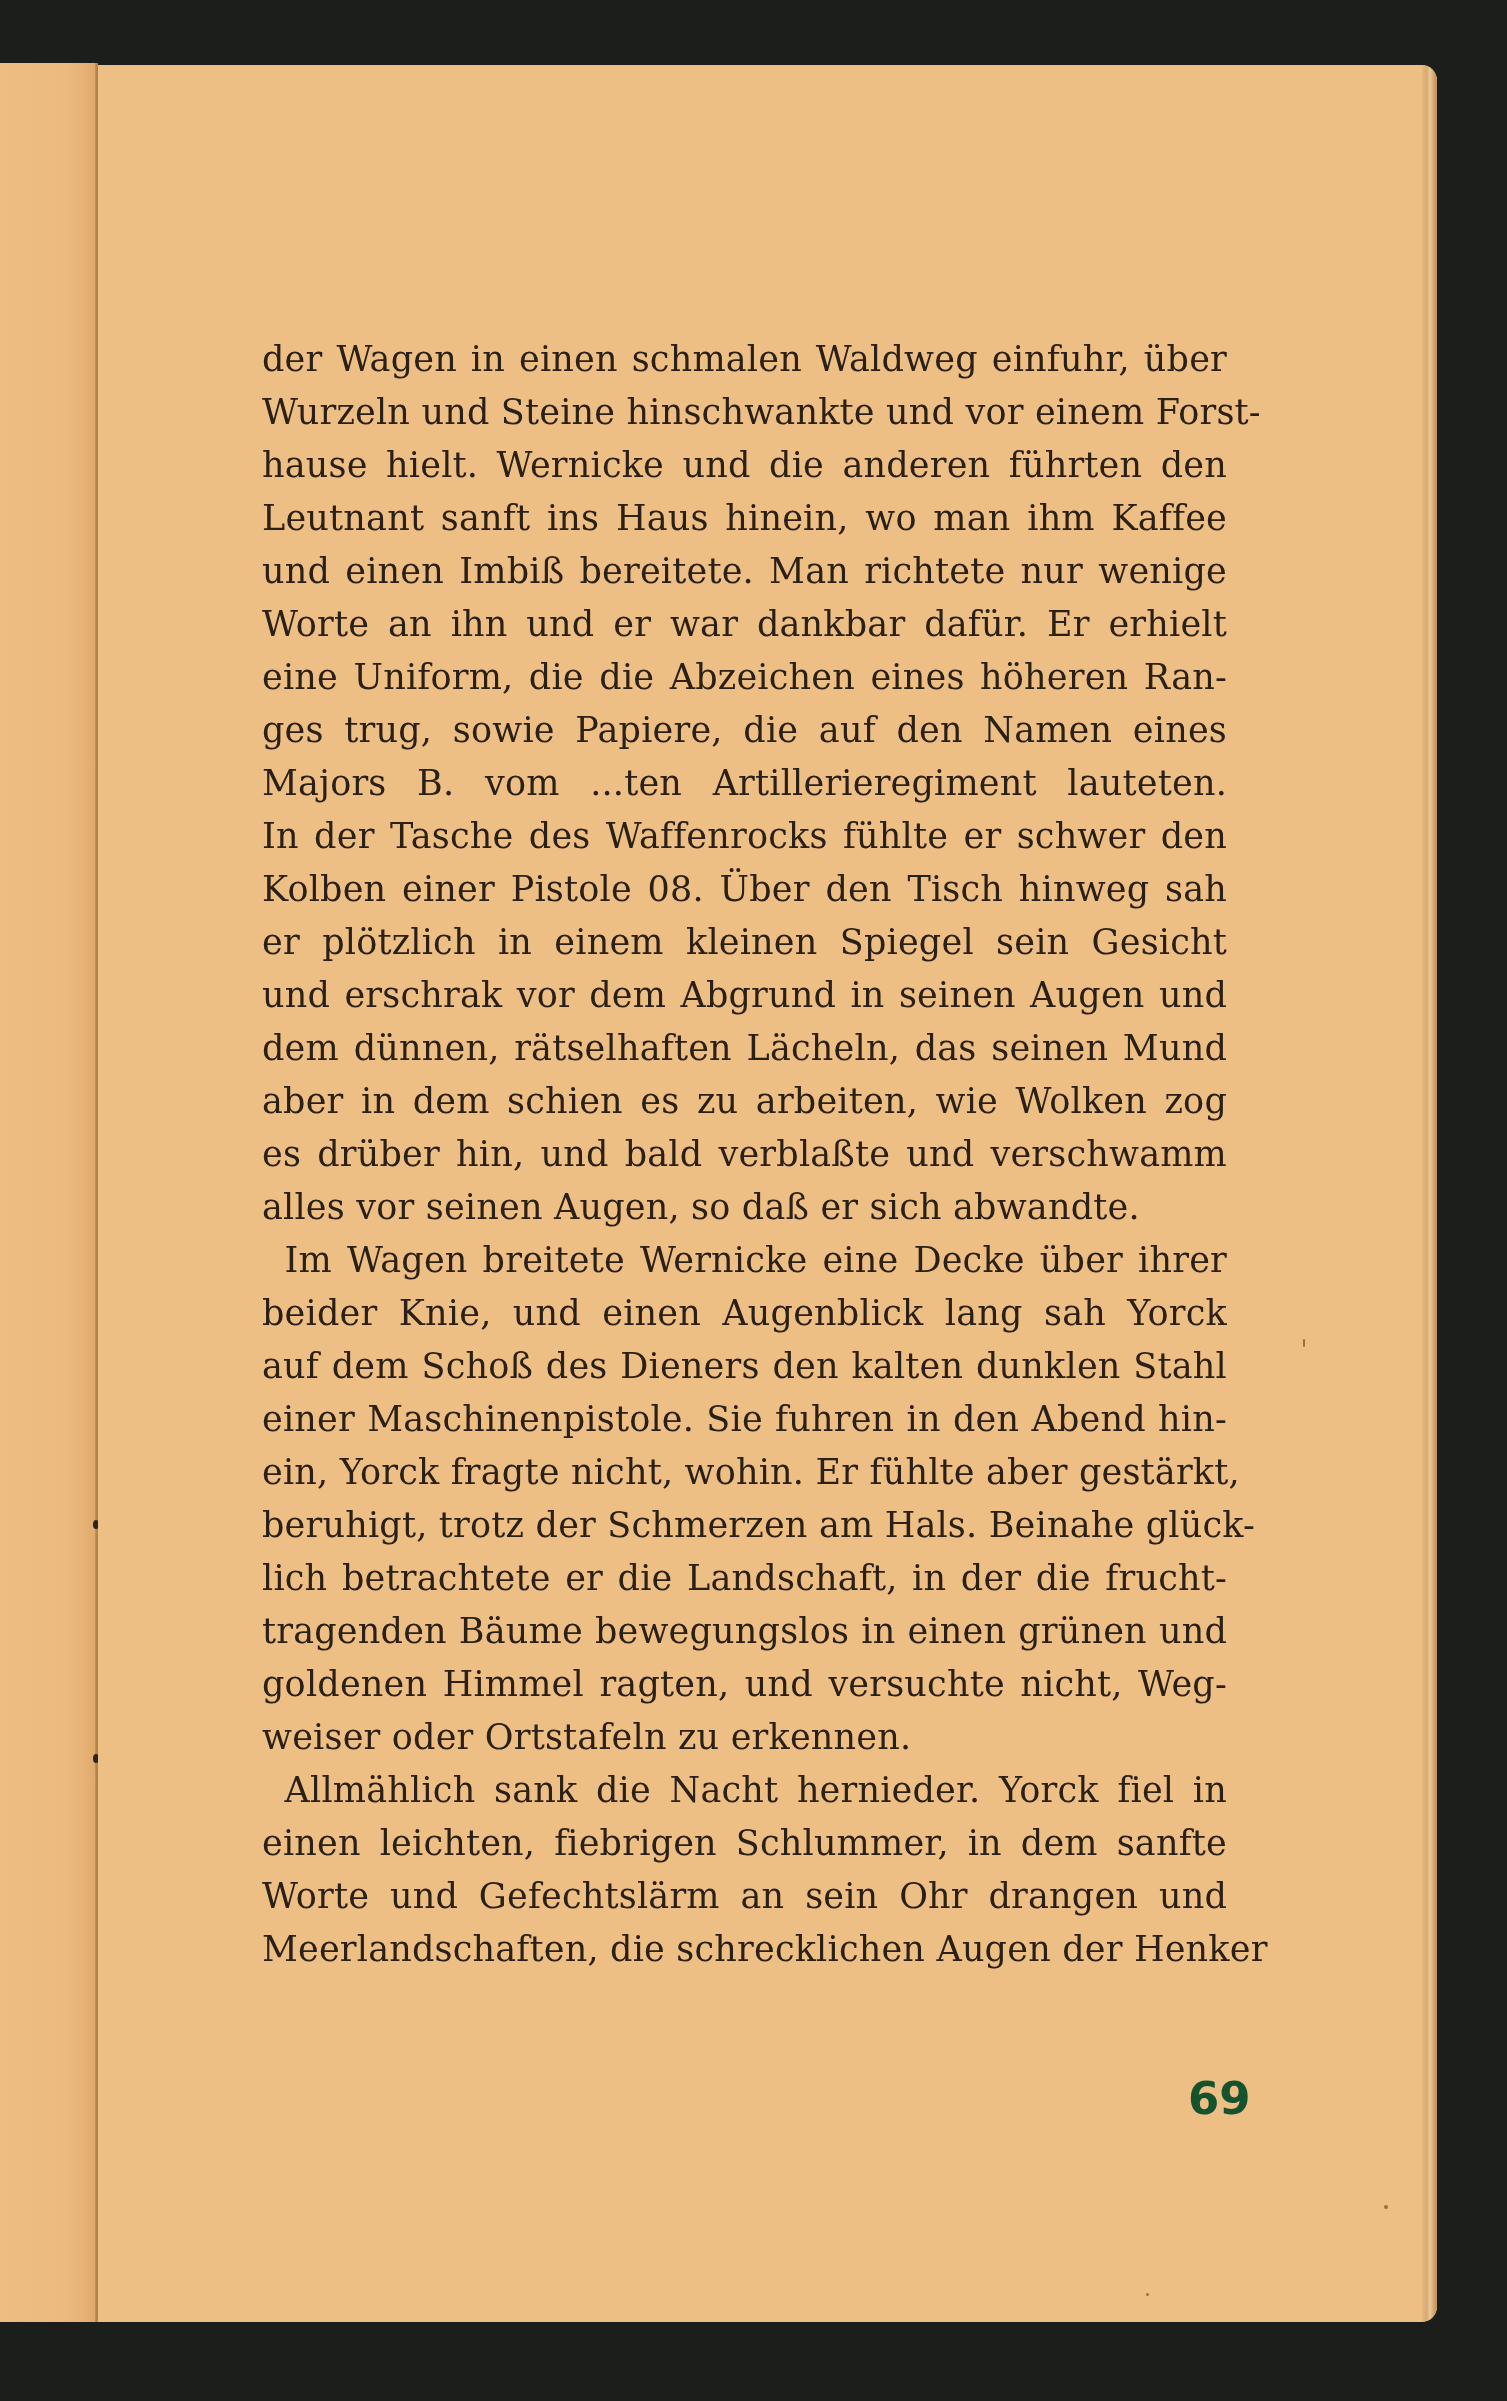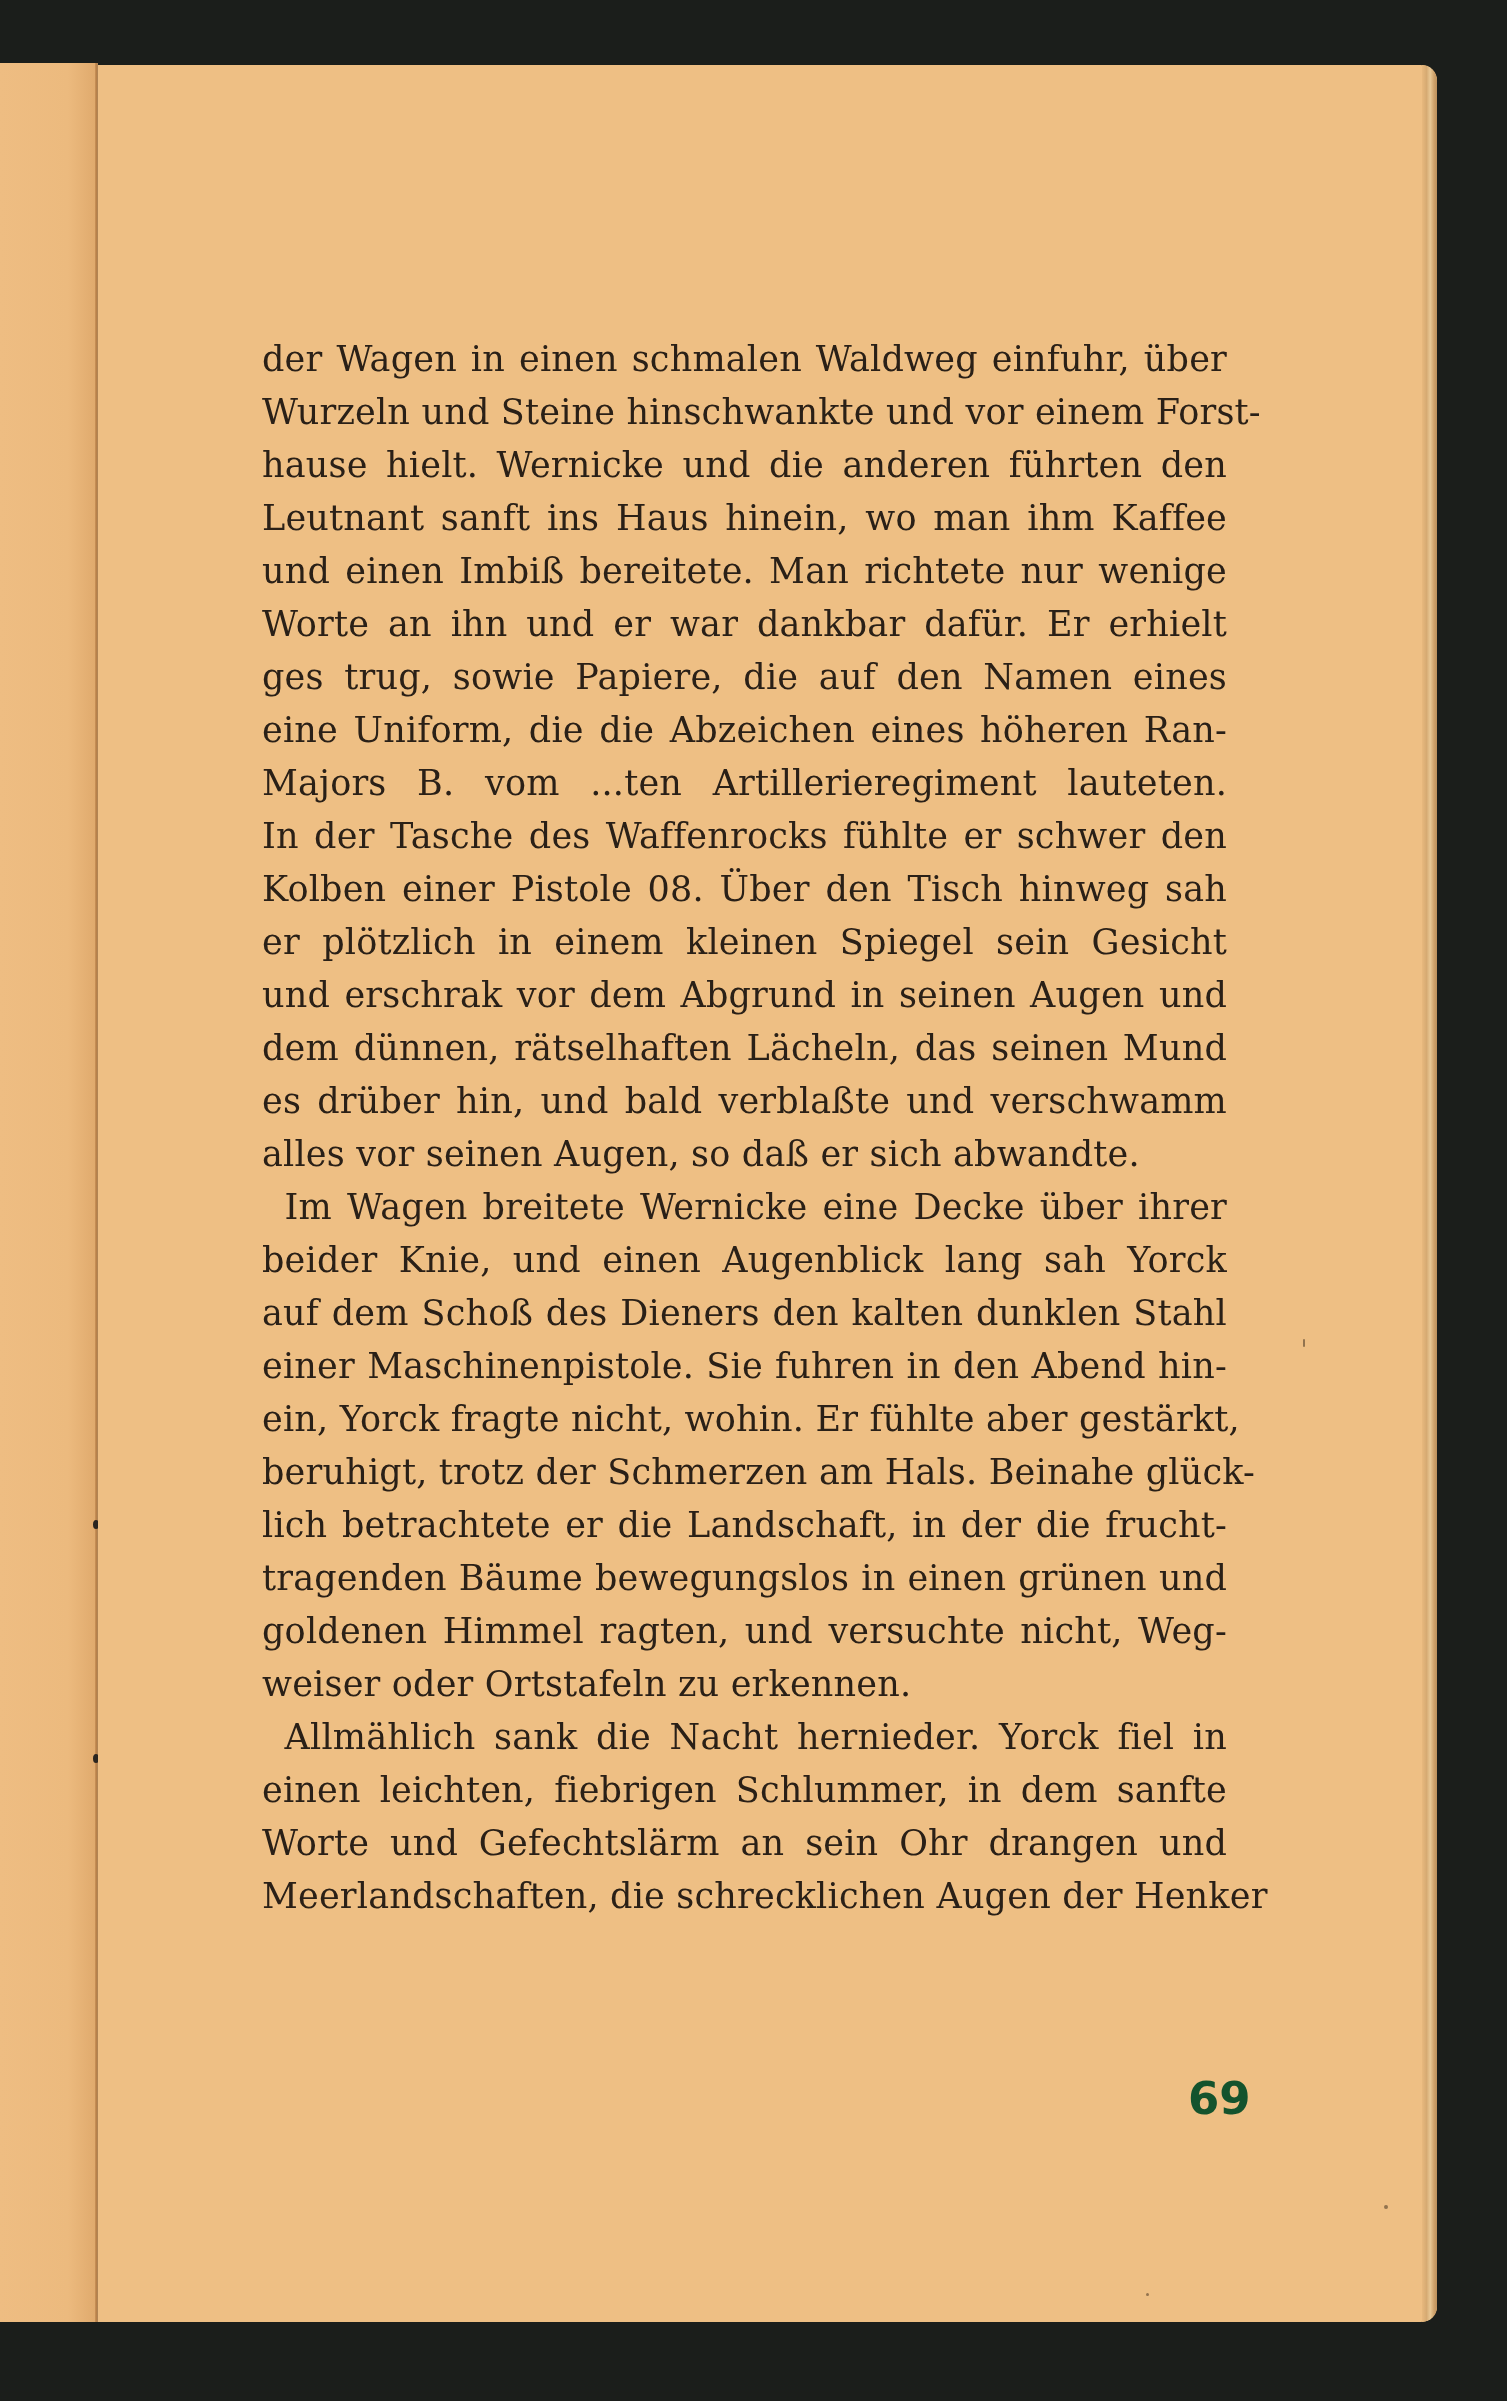--- a/index.html
+++ b/index.html
@@ -120,28 +120,29 @@
 
     <div class="text-block">
 
       <div>
         <span class="line">der Wagen in einen schmalen Waldweg einfuhr, über</span>
         <span class="line">Wurzeln und Steine hinschwankte und vor einem Forst-</span>
         <span class="line">hause hielt. Wernicke und die anderen führten den</span>
         <span class="line">Leutnant sanft ins Haus hinein, wo man ihm Kaffee</span>
         <span class="line">und einen Imbiß bereitete. Man richtete nur wenige</span>
         <span class="line">Worte an ihn und er war dankbar dafür. Er erhielt</span>
+        <span class="line">eine Uniform, die die Abzeichen eines höheren Ran-</span>
         <span class="line">ges trug, sowie Papiere, die auf den Namen eines</span>
-        <span class="line">eine Uniform, die die Abzeichen eines höheren Ran-</span>
         <span class="line">Majors B. vom ...ten Artillerieregiment lauteten.</span>
         <span class="line">In der Tasche des Waffenrocks fühlte er schwer den</span>
         <span class="line">Kolben einer Pistole 08. Über den Tisch hinweg sah</span>
         <span class="line">er plötzlich in einem kleinen Spiegel sein Gesicht</span>
         <span class="line">und erschrak vor dem Abgrund in seinen Augen und</span>
         <span class="line">dem dünnen, rätselhaften Lächeln, das seinen Mund</span>
+        <span class="line">aber in dem schien es zu arbeiten, wie Wolken zog</span>
         <span class="line">es drüber hin, und bald verblaßte und verschwamm</span>
         <span class="line last">alles vor seinen Augen, so daß er sich abwandte.</span>
       </div>
 
       <div>
         <span class="line indent">Im Wagen breitete Wernicke eine Decke über ihrer</span>
         <span class="line">beider Knie, und einen Augenblick lang sah Yorck</span>
         <span class="line">auf dem Schoß des Dieners den kalten dunklen Stahl</span>
         <span class="line">einer Maschinenpistole. Sie fuhren in den Abend hin-</span>
         <span class="line">ein, Yorck fragte nicht, wohin. Er fühlte aber gestärkt,</span>

